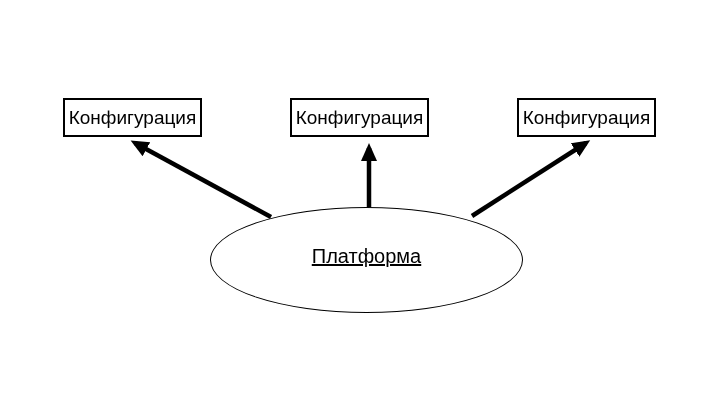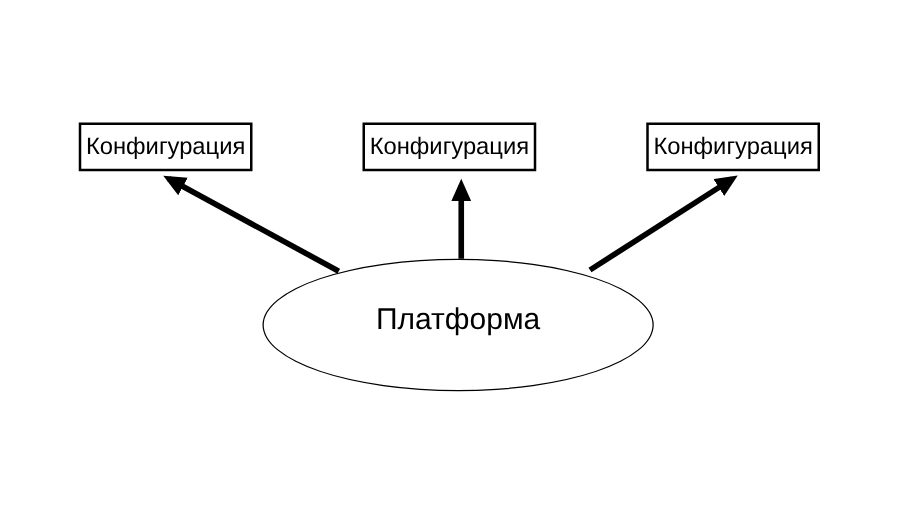--- a/index.html
+++ b/index.html
@@ -45,23 +45,24 @@
   .config-box.left   { left: 63px; }
   .config-box.center { left: 290px; }
   .config-box.right  { left: 517px; }
   .platform-ellipse {
     left: 210px;
     top: 207px;
     width: 313px;
     height: 106px;
     border: 1px solid #000000;
     border-radius: 50%;
-    font-size: 24px;
+    font-size: 20px;
     line-height: 1;
     white-space: nowrap;
+    text-decoration: underline;
   }
   .platform-ellipse .label {
     position: relative;
     top: -4px;
   }
 </style>
 </head>
 <body>
 
 <div class="canvas">

